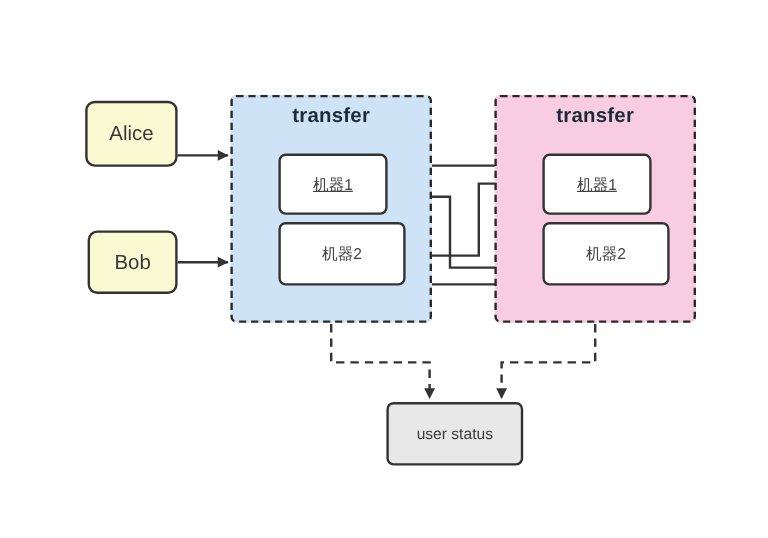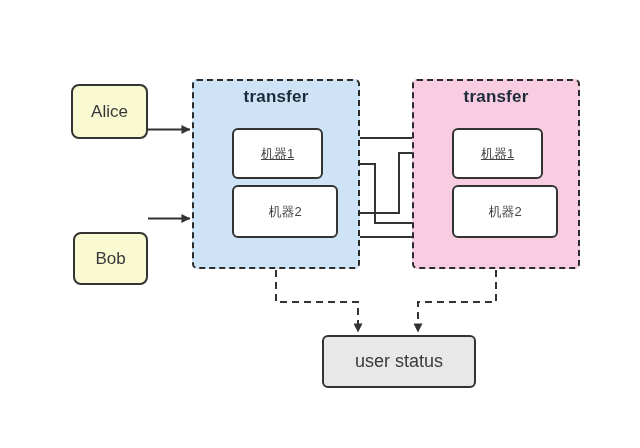--- a/index.html
+++ b/index.html
@@ -23,21 +23,21 @@
     justify-content: center;
   }
   .actor {
     background: var(--actor-fill, #FAFAD2);
     border: 2px solid var(--line, #333333);
     border-radius: 8px;
     font-size: 17px;
     color: #38383a;
   }
   .actor.alice { left: 71px; top: 84px; width: 77px; height: 55px; }
-  .actor.bob   { left: 73px; top: 192px; width: 75px; height: 53px; margin-top: 40px; }
+  .actor.bob   { left: 73px; top: 192px; width: 75px; height: 53px; }
 
   .container-box {
     position: absolute;
     box-sizing: border-box;
     border: 2px dashed #2a2a2a;
     border-radius: 5px;
   }
   .container-box.connector {
     left: 192px; top: 79px; width: 168px; height: 190px;
     background: var(--connector-fill, #CFE3F6);
@@ -68,23 +68,23 @@
     color: #434345;
   }
   
   .machine.m1 { left: 38px; top: 47px;  width: 91px; height: 51px; text-decoration: underline; }
   .machine.m2 { left: 38px; top: 104px; width: 106px; height: 53px; }
 
   .status {
     background: var(--status-fill, #E8E8E8);
     border: 2px solid var(--line, #333333);
     border-radius: 6px;
-    font-size: 18px;
+    font-size: 13px;
     color: #3a3a3c;
-    left: 322px; top: 335px; width: 154px; height: 53px;
+    left: 322px; top: 335px; width: 114px; height: 53px;
   }
 
   svg.wires {
     position: absolute;
     left: 0; top: 0;
     width: 640px;
     height: 448px;
     pointer-events: none;
   }
   .wire {

